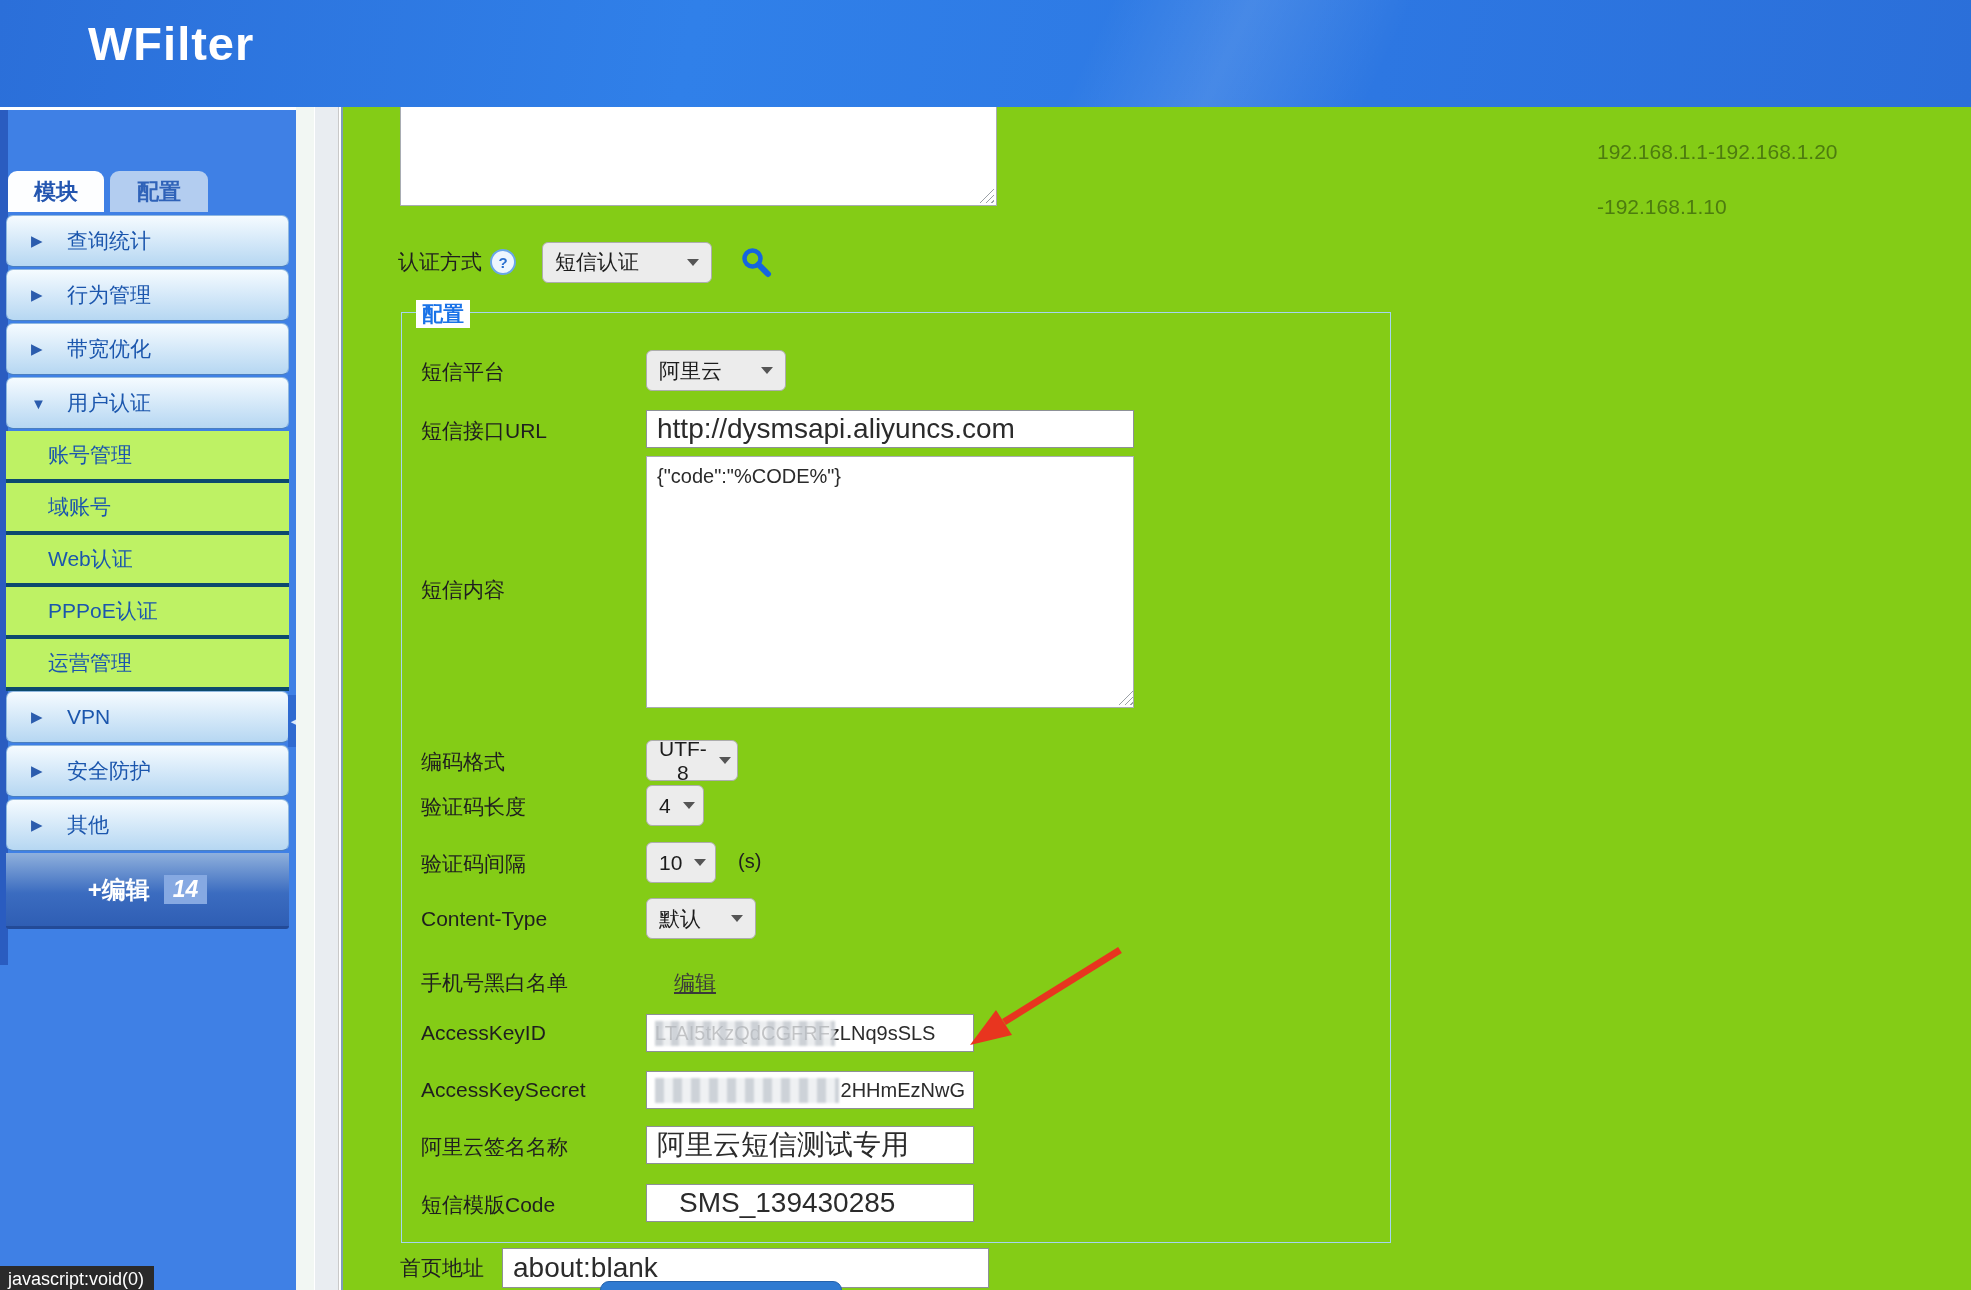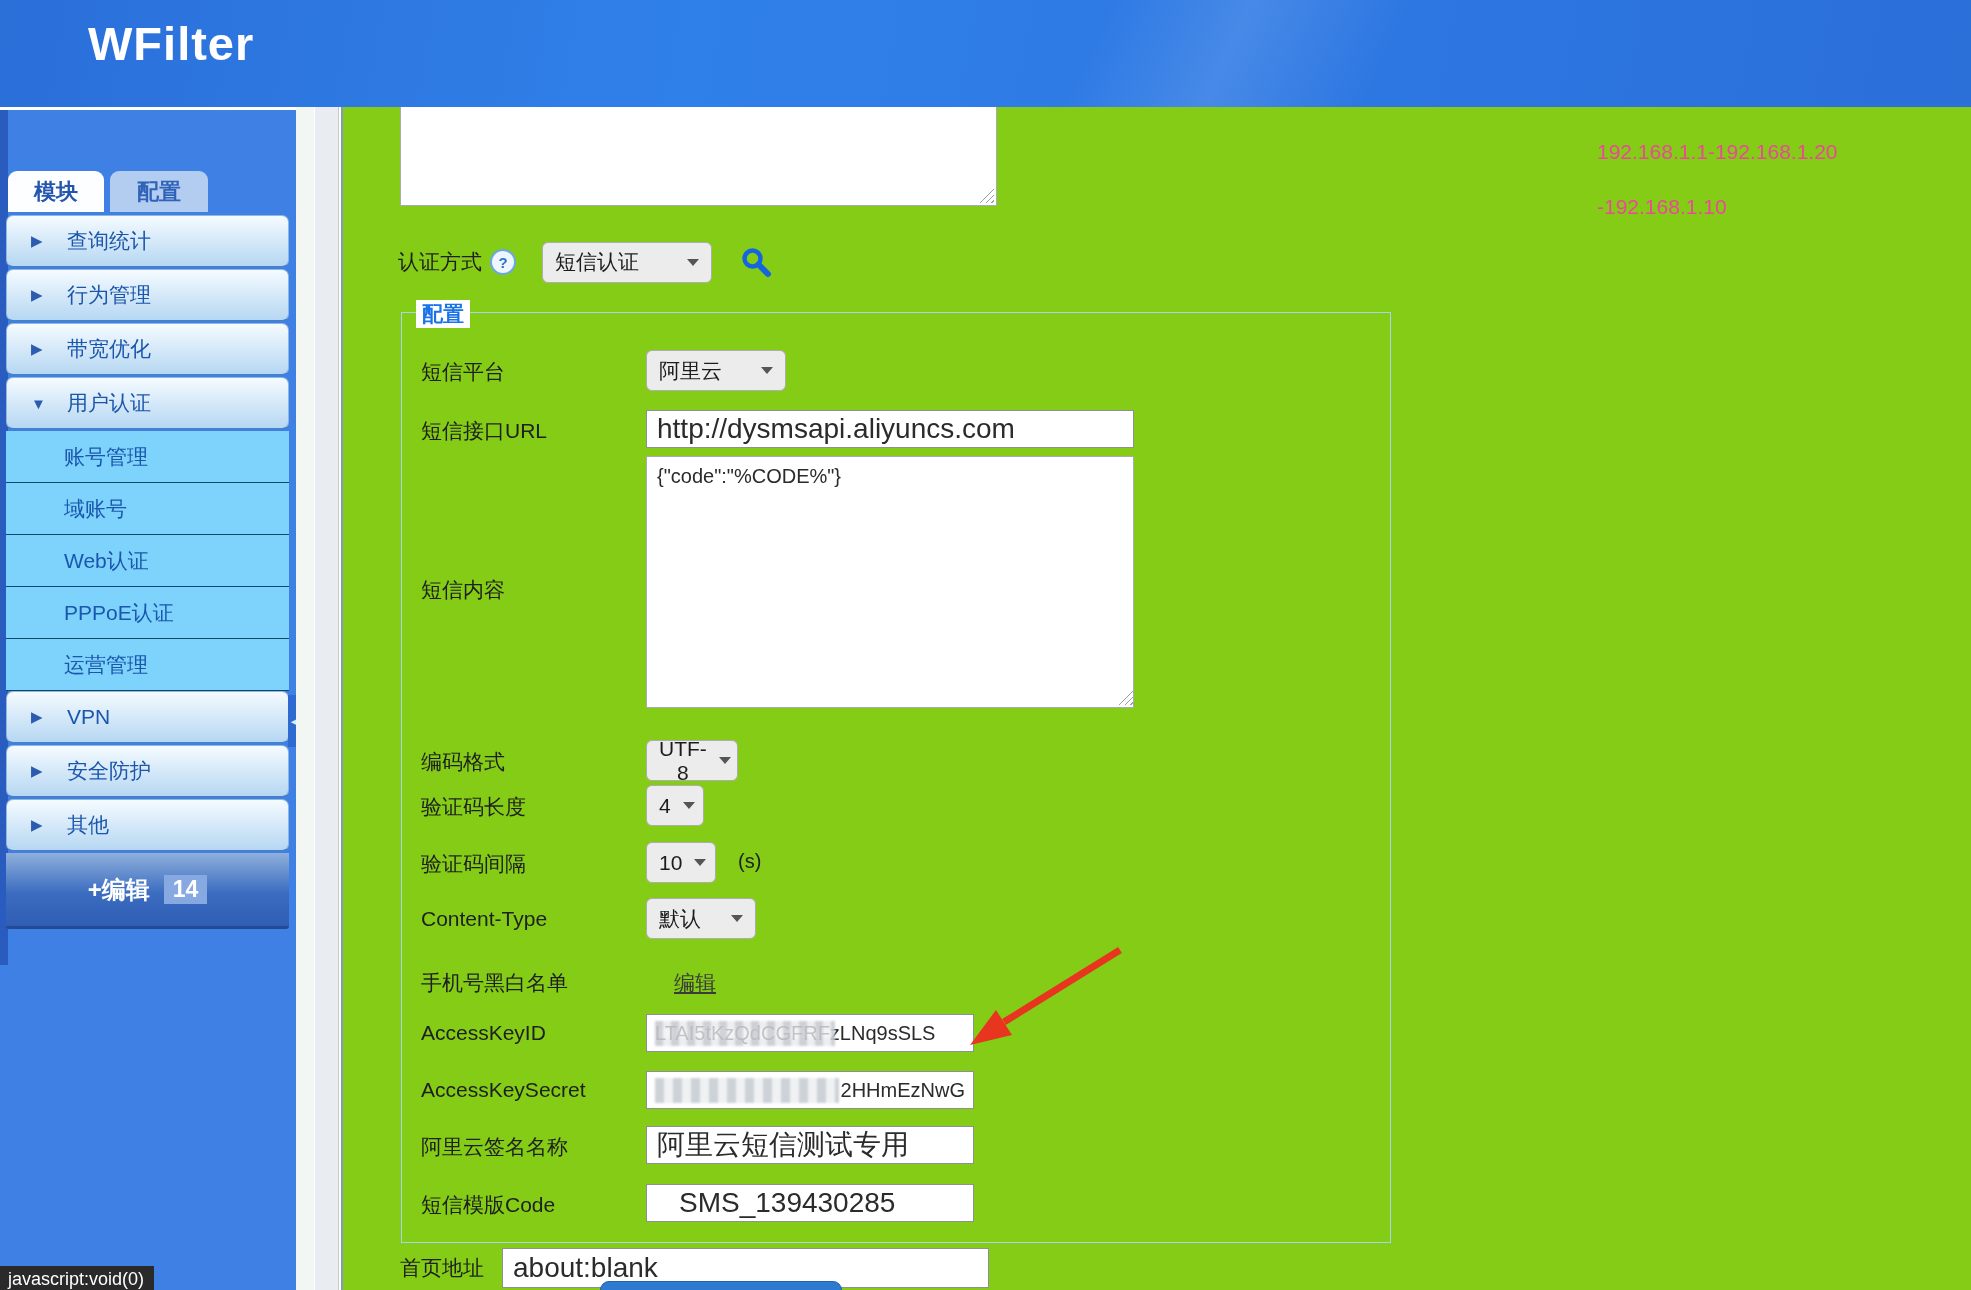--- a/index.html
+++ b/index.html
@@ -22,26 +22,26 @@
   .tab{height:41px;line-height:41px;text-align:center;font-size:22px;font-weight:bold;
     border-radius:9px 9px 0 0;color:#2456b0;}
   .tab.active{width:96px;background:#fdfeff;}
   .tab.inactive{width:98px;background:#b3cdf0;color:#2f62b8;}
   .menu{position:absolute;left:6px;top:105px;width:283px;}
   .mi{box-sizing:border-box;height:52px;margin-bottom:2px;display:flex;align-items:center;
     padding-left:24px;gap:20px;font-size:21px;color:#1b56ad;
     background:linear-gradient(180deg,#f5fbff 0%,#d2e7f8 55%,#b6d7f2 100%);
     border:1px solid #8fb8e0;border-bottom-color:#4a7fc0;border-radius:7px;}
   .mi .arr{font-size:15px;color:#2b5cad;width:16px;}
-  .si{box-sizing:border-box;height:52px;display:flex;align-items:center;padding-left:58px;
-    font-size:21px;color:#1b56ad;background:#7dd3fc;border-bottom:1px solid #0c4a6e;}
+  .si{box-sizing:border-box;height:52px;display:flex;align-items:center;padding-left:42px;
+    font-size:21px;color:#1b56ad;background:#bef264;border-bottom:4px solid #0c4a6e;}
   .edit-bar{box-sizing:border-box;height:76px;margin-top:2px;display:flex;align-items:center;justify-content:center;
     gap:14px;background:linear-gradient(180deg,#8fb0dc 0%,#3b6cc0 55%,#2f5eb4 100%);
     border-bottom:3px solid #234a97;color:#fff;font-size:24px;font-weight:bold;border-radius:0 0 3px 3px;}
-  .edit-badge{background:#86a9e2;color:#fff;padding:1px 9px;font-size:23px;font-weight:bold;}
+  .edit-badge{background:#86a9e2;color:#fff;padding:1px 9px;font-size:23px;font-weight:bold;font-style:italic;}
   .collapse-handle{position:absolute;left:288px;top:585px;width:14px;height:52px;background:#2f6ad0;
     border-radius:0 6px 6px 0;color:#dce9fb;font-size:11px;display:flex;align-items:center;justify-content:center;}
 
   
   .gutter1{position:absolute;left:296px;top:107px;width:18px;height:1183px;background:#f2f7f3;border-right:1px solid #fff;}
   .gutter2{position:absolute;left:315px;top:107px;width:23px;height:1183px;background:#e9edf1;border-right:1px solid #c9c9c9;}
   .frame-line{position:absolute;left:341px;top:107px;width:2px;height:1183px;background:#7f9db9;}
 
   
   .main{position:absolute;left:343px;top:107px;width:1628px;height:1183px;background:#84cc16;}
@@ -85,21 +85,21 @@
     background-image:repeating-linear-gradient(90deg,#cdd2d8 0 9px,#eff1f3 9px 18px),
       repeating-linear-gradient(0deg,rgba(210,214,218,.7) 0 8px,rgba(248,249,250,.7) 8px 17px);
     filter:blur(1px);}
 
   .row-home{position:absolute;left:57px;top:1141px;display:flex;align-items:center;gap:18px;}
   .home-input{width:487px;height:40px;}
   .submit-sliver{position:absolute;left:257px;top:1174px;width:240px;height:12px;background:#2f7ad1;
     border:1px solid #2563ad;border-radius:9px 9px 0 0;}
 
   
-  .ip-line{position:absolute;left:1597px;font-size:21px;color:#ec4899;}
+  .ip-line{position:absolute;left:1597px;font-size:21px;color:#4d7c0f;}
 
   
   .statusbar{position:absolute;left:0;top:1266px;background:#2a2a2a;color:#fff;
     font-size:18px;padding:3px 10px 4px 8px;z-index:50;}
 
   
   .arrow-svg{position:absolute;left:0;top:0;width:1971px;height:1290px;pointer-events:none;z-index:60;}
 
   
   .mag svg{display:block;}

